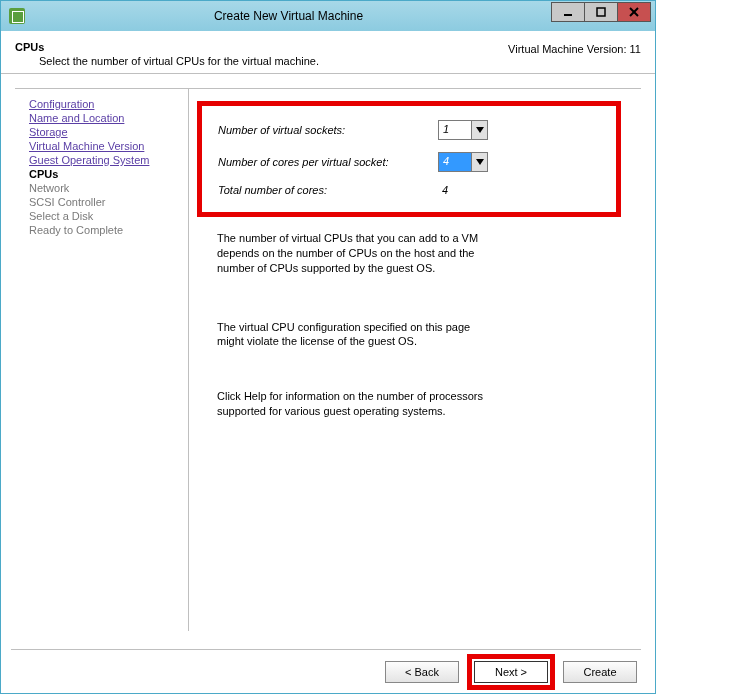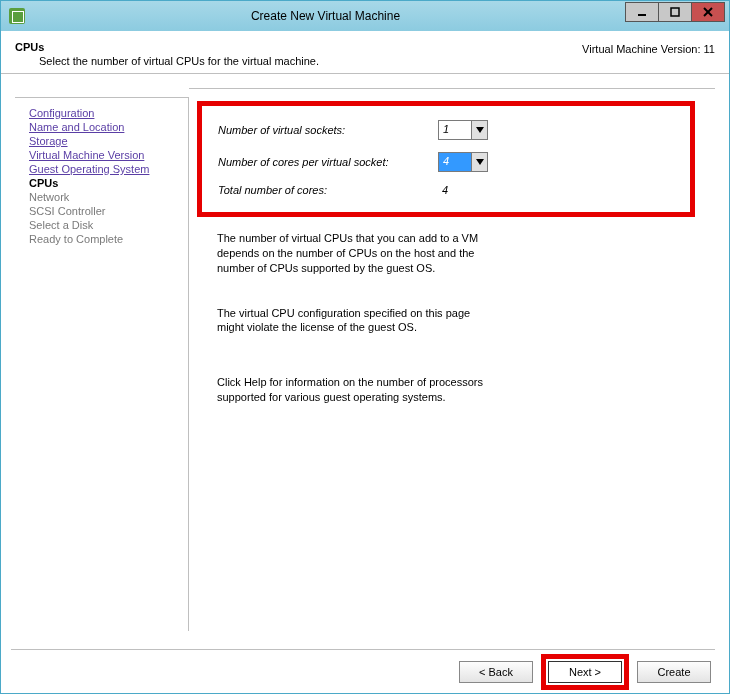--- a/index.html
+++ b/index.html
@@ -3,21 +3,21 @@
 <meta charset="utf-8">
 <style>
   * { box-sizing: border-box; }
   body {
     margin: 0;
     font-family: Tahoma, Arial, sans-serif;
     font-size: 11px;
     background: #fff;
   }
   .window {
-    width: 730px;
+    width: 656px;
     height: 694px;
     border: 1px solid #4ba9c8;
     background: #fff;
     position: relative;
   }
   .titlebar {
     height: 30px;
     background: linear-gradient(to bottom, #a7d8e8 0%, #8ccbe0 100%);
     display: flex;
     align-items: center;
@@ -87,21 +87,21 @@
   }
   .body {
     display: flex;
     height: 557px;
   }
   .sidebar {
     width: 174px;
     border-right: 1px solid #bfbfbf;
     border-top: 1px solid #bfbfbf;
     padding: 8px 16px 0 14px;
-    margin-top: 23px;
+    margin-top: 14px;
     margin-left: 14px;
   }
   .sidebar-item {
     display: block;
     padding: 1px 0;
     color: #7a7a7a;
     cursor: default;
   }
   .sidebar-item.link {
     color: #5a3ea5;
@@ -274,21 +274,21 @@
         </div>
 
         <div class="field-row">
           <div class="field-label">Total number of cores:</div>
           <div class="total-val">4</div>
         </div>
 
       </div>
 
       <div class="info-block">The number of virtual CPUs that you can add to a VM depends on the number of CPUs on the host and the number of CPUs supported by the guest OS.</div>
-      <div class="info-block" style="margin-top:30px">The virtual CPU configuration specified on this page might violate the license of the guest OS.</div>
+      <div class="info-block" style="margin-top:44px">The virtual CPU configuration specified on this page might violate the license of the guest OS.</div>
       <div class="info-block" style="margin-top:40px">Click Help for information on the number of processors supported for various guest operating systems.</div>
 
     </div>
 
   </div>
 
   <div class="footer">
     <button class="btn">&lt; Back</button>
     <span class="btn-highlight">
       <button class="btn">Next &gt;</button>

